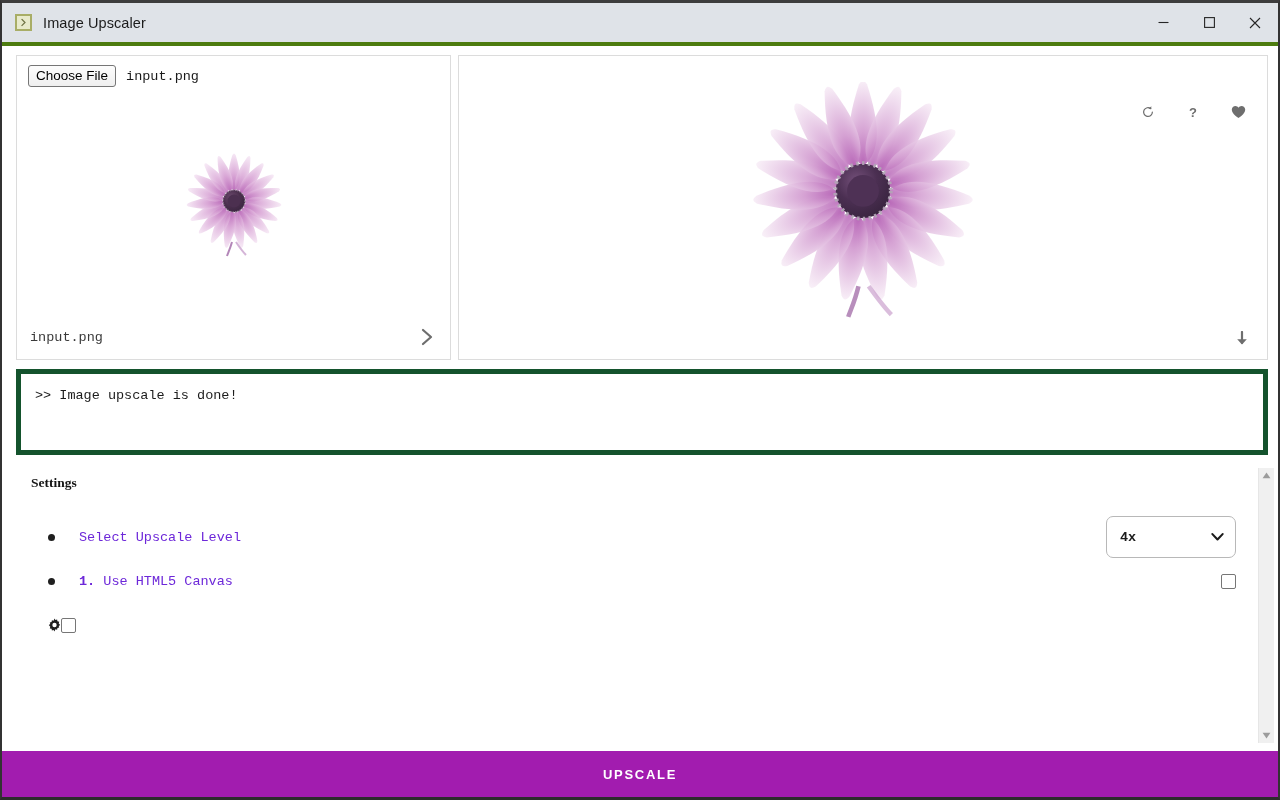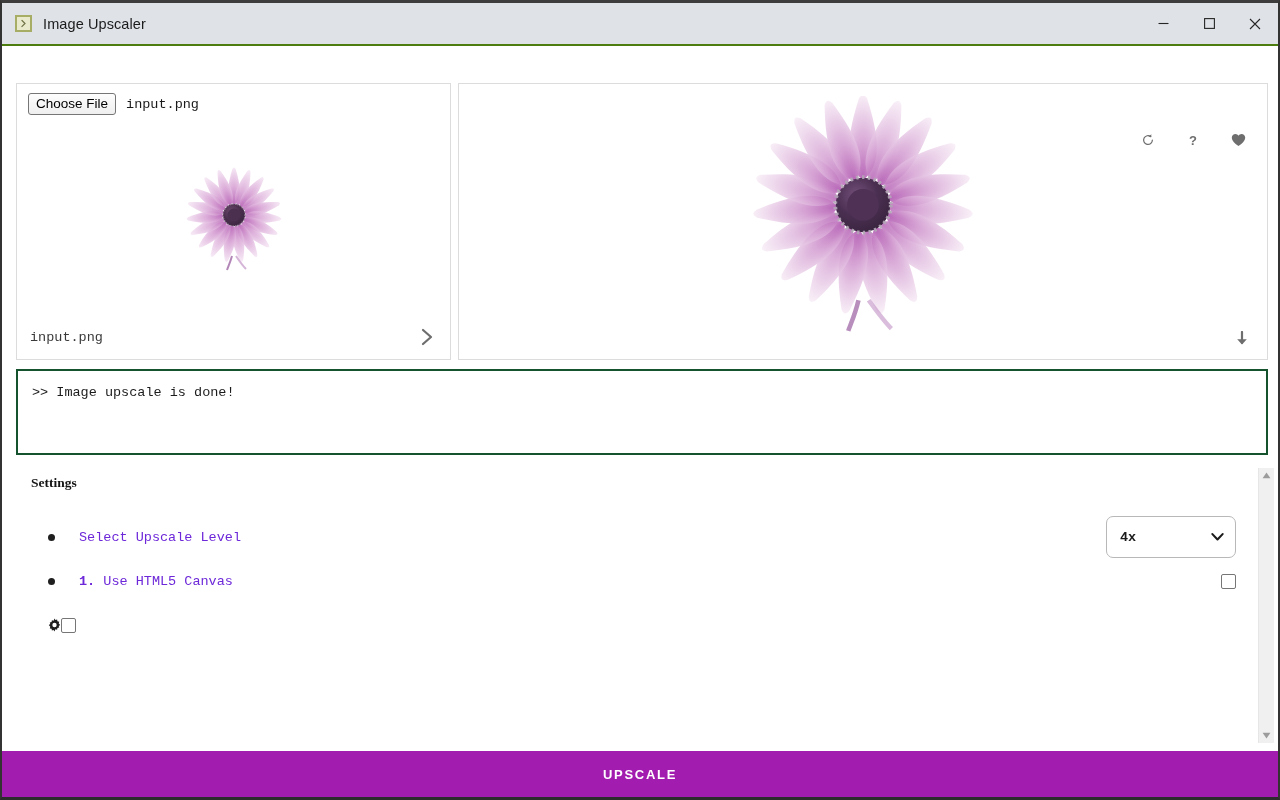--- a/index.html
+++ b/index.html
@@ -22,21 +22,21 @@
     flex-direction: column;
   }
 
   
   #titlebar {
     height: 43px;
     background: #dfe3e8;
     display: flex;
     align-items: center;
     flex: 0 0 auto;
-    border-bottom: 2px solid #4d7c0f;
+    border-bottom: 4px solid #4d7c0f;
   }
   #title-left { display: flex; align-items: center; padding-left: 13px; flex: 1 1 auto; }
   .app-icon {
     width: 17px; height: 17px;
     border: 2px solid #a8ad66;
     background: #e8eacb;
     display: flex; align-items: center; justify-content: center;
     margin-right: 11px;
     flex: 0 0 auto;
   }
@@ -58,21 +58,20 @@
     display: flex;
     gap: 7px;
     padding: 9px 10px 0 14px;
     flex: 0 0 auto;
     height: 314px;
   }
   .panel {
     border: 1px solid #dcdcdc;
     background: #ffffff;
     position: relative;
-    margin-top: 28px;
   }
   #panel-left { width: 435px; }
   #panel-right { flex: 1 1 auto; }
 
   
   #filechooser-row {
     position: absolute;
     top: 9px; left: 11px;
     display: flex; align-items: center;
   }
@@ -134,21 +133,21 @@
     position: absolute;
     right: 17px; bottom: 10px;
     color: #6e6e6e;
     cursor: pointer;
     display: flex;
   }
 
   
   #logbox {
     margin: 9px 10px 0 14px;
-    border: 2px solid #14532d;
+    border: 5px solid #14532d;
     background: #ffffff;
     height: 86px;
     padding: 11px 14px;
     flex: 0 0 auto;
   }
   .log-line {
     font-family: "Liberation Mono", monospace;
     font-size: 13.5px;
     color: #1c1c1c;
     line-height: 22px;

